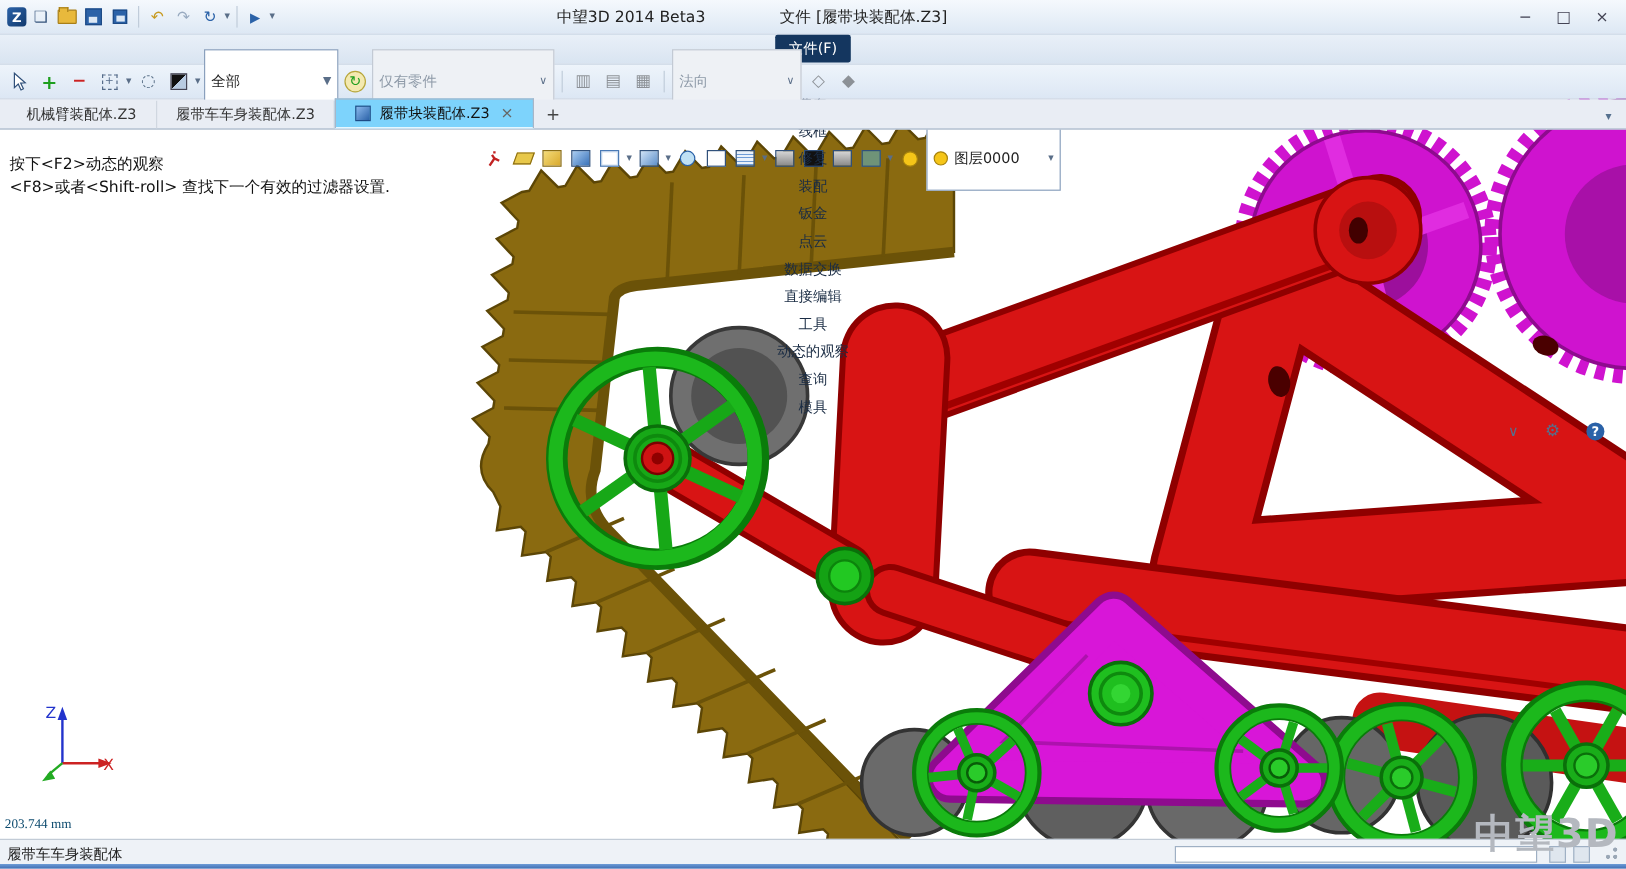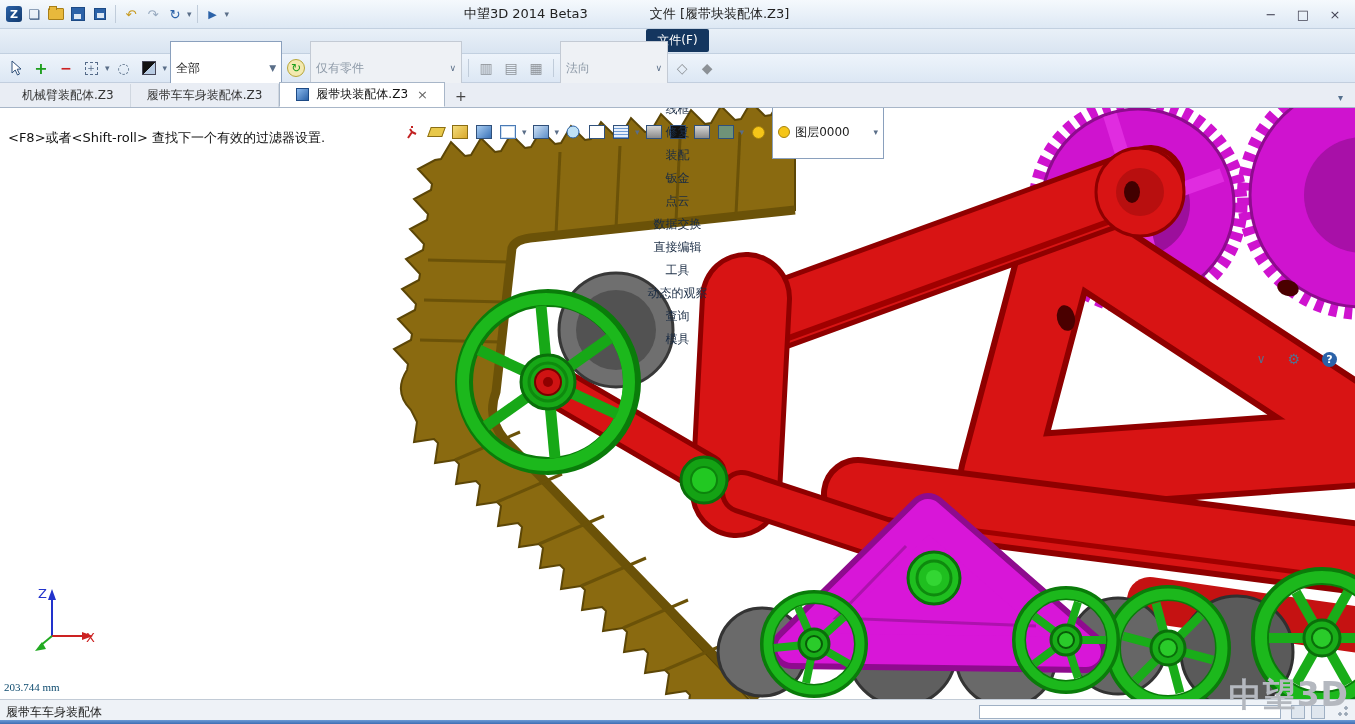--- a/index.html
+++ b/index.html
@@ -44,21 +44,21 @@
   .pickbox{width:11px;height:11px;border:1px dashed #556b89;font-size:9px;color:#556b89;display:flex;align-items:center;justify-content:center;}
   .swatch2{width:12px;height:12px;background:linear-gradient(135deg,#111 50%,#b8cbe2 50%);border:1px solid #445;}
   .combo{display:flex;align-items:center;background:#fff;border:1px solid #8aa0bd;height:20px;padding:16px 5px;gap:5px;color:#222;}
   .combo .caret{margin-left:auto;}
   .combo.dim2{background:#eef1f5;color:#8e9aa8;border-color:#c3cad4;}
   .recycle{color:#1d9e1d;background:#f3e9b0;border-radius:50%;width:16px;height:16px;font-size:12px;
     display:flex;align-items:center;justify-content:center;border:1px solid #b7a63a;}
   
   .tabbar{height:24px;background:#e9edf4;border-bottom:1px solid #a8b6c8;display:flex;align-items:flex-end;padding:0 6px;}
   .tab{display:flex;align-items:center;gap:7px;padding:0 16px;height:23px;color:#333;border-right:1px solid #d0d7e0;}
-  .tab.active{background:#ffffff;border:1px solid #a8b6c8;border-bottom:1px solid #fff;color:#111;}
+  .tab.active{background:#7dd3fc;border:1px solid #a8b6c8;border-bottom:1px solid #fff;color:#111;}
   .tabicon{width:11px;height:11px;background:linear-gradient(135deg,#8ab8ec,#2b62a8);border:1px solid #1d4a85;}
   .tabclose{color:#666;font-size:13px;padding-left:2px;}
   .newtab{padding:0 10px;height:23px;display:flex;align-items:center;color:#444;font-size:14px;}
   .tab-overflow{margin-left:auto;color:#55708e;font-size:10px;padding:0 6px 4px 0;}
   
   .vtoolbar{position:absolute;top:105px;left:402px;z-index:2;display:flex;align-items:center;gap:4px;}
   .vicon{width:20px;height:19px;display:flex;align-items:center;justify-content:center;}
   .cube{width:14px;height:12px;border:1px solid #30507a;display:inline-block;}
   .c-yellow{background:linear-gradient(135deg,#f4dc7a,#d9a92c);border-color:#8a6d14;}
   .c-blue{background:linear-gradient(135deg,#a9cdf2,#3a72b8);}
@@ -452,20 +452,21 @@
       <span class="bulb"></span>
     </span>
   <div class="combo layercombo">
     <span class="layerdot"></span>
     <span>图层0000</span>
     <span class="caret">▾</span>
   </div>
 </div>
 
 <div class="hint">
+  <div>按下&lt;F2&gt;动态的观察</div>
   <div>&lt;F8&gt;或者&lt;Shift-roll&gt; 查找下一个有效的过滤器设置.</div>
 </div>
 
 <div class="measure">203.744 mm</div>
 <div class="watermark">中望3D</div>
 
 <div class="statusbar">
   <span>履带车车身装配体</span>
   <span class="cmdbox"></span>
   <span class="sicon"></span>

